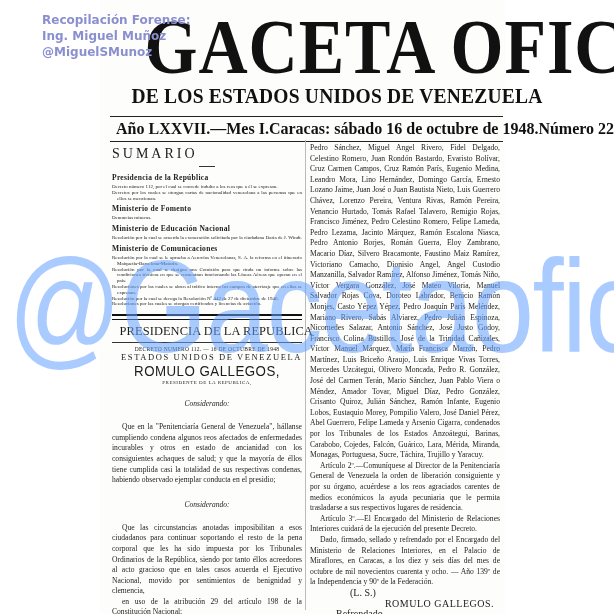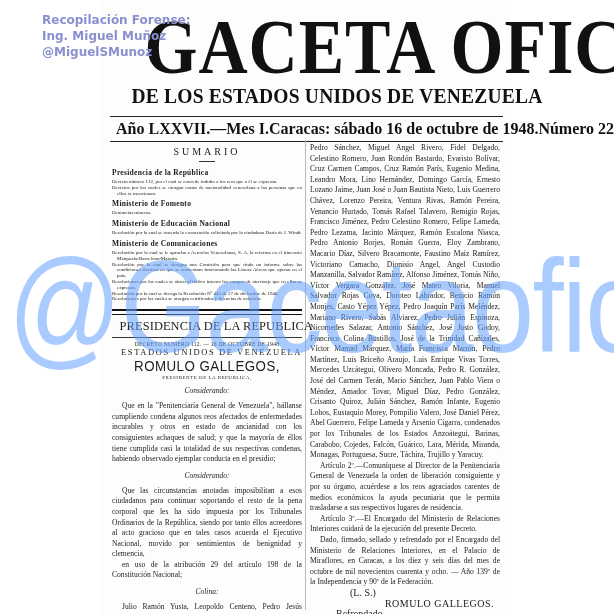--- a/index.html
+++ b/index.html
@@ -7,32 +7,32 @@
   .page { position:absolute; left:100px; top:0; width:405px; height:614px; background:#fdfdfb; }
   .credit { position:absolute; left:0; top:12px; width:200px; font-family:"DejaVu Sans", sans-serif; font-weight:bold; font-size:12px; line-height:16px; color:#8a8fcf; z-index:5;padding-left:42px; }
   .credit div { white-space:nowrap; }
   .masthead { position:absolute; left:130px; top:6px; width:365px; text-align:center; font-family:"Liberation Serif", serif; font-weight:bold; font-size:74px; letter-spacing:1px; line-height:78px; transform:scaleY(1.05) scaleX(0.92); transform-origin:center top; color:#111; white-space:nowrap; }
   .subtitle { position:absolute; left:118px; top:84px; width:385px; text-align:center; font-family:"Liberation Serif", serif; font-weight:bold; font-size:21px; letter-spacing:0.2px; transform:scaleX(0.93); color:#111; white-space:nowrap; }
   .dateline { position:absolute; left:110px; top:116px; width:393px; display:flex; justify-content:space-between; font-family:"Liberation Serif", serif; font-weight:bold; font-size:16px; color:#111; border-top:1.5px solid #222; border-bottom:1.5px solid #222; padding:3px 2px 3px 6px; box-sizing:border-box; white-space:nowrap; }
   .col { position:absolute; font-family:"Liberation Serif", serif; color:#1c1c1c; }
   .left { left:112px; top:142px; width:190px; }
   .right { left:310px; top:143px; width:190px; }
   .colrule { position:absolute; left:305px; top:140px; width:1px; height:470px; background:#bbb; }
-  .sumario-title { text-align:center; font-size:10px; letter-spacing:3px; margin:4px 0 2px; }
+  .sumario-title { text-align:left; font-size:14px; letter-spacing:3px; margin:4px 0 2px; }
   .dash { width:16px; height:1px; background:#333; margin:4px auto 6px; }
   .sec-head { text-align:left; font-weight:bold; font-size:7.5px; margin:3px 0 2px; letter-spacing:0.3px; }
   .sum-item { font-size:5px; line-height:5.8px; text-align:justify; padding-left:5px; text-indent:-5px; }
   .thickrule { height:3px; border-top:2px solid #111; border-bottom:1px solid #111; margin:7px 0 3px; }
   .pres-head { text-align:center; font-size:13.5px; letter-spacing:0.1px; transform:scaleX(0.92); white-space:nowrap; margin:2px 0; }
   .thinrule { height:1px; background:#333; margin:3px 0; }
   .decnum { text-align:center; font-size:5.5px; letter-spacing:0.3px; }
   .eeuu { text-align:right; font-size:8.5px; letter-spacing:1.6px; }
   .romulo { text-align:center; font-family:"Liberation Sans", sans-serif; font-size:14px; letter-spacing:0.5px; transform:scaleX(0.95); margin:1px 0; }
   .presde { text-align:center; font-size:5px; letter-spacing:0.5px; }
-  .considerando { text-align:center; font-style:italic; font-size:7.5px; margin:6px 0; }
+  .considerando { text-align:center; font-style:italic; font-size:7.5px; margin:14px 0; }
   .body-p { font-size:7.6px; line-height:10.6px; text-align:justify; text-indent:10px; margin:0; }
   .sig-line { font-size:10px; line-height:10.6px; }
   .ls { padding-left:40px; }
   .sig-name { text-align:right; padding-right:6px; letter-spacing:0.5px; }
   .refr { padding-left:26px; }
   .wm { position:absolute; z-index:4; pointer-events:none; font-family:"Liberation Sans", sans-serif; white-space:nowrap; }
   .wm-main { left:8px; top:232px; font-size:132px; line-height:150px; color:rgba(100,160,255,0.55); transform:scaleX(0.85); transform-origin:left top; letter-spacing:-2px; }
 </style>
 </head>
 <body>

